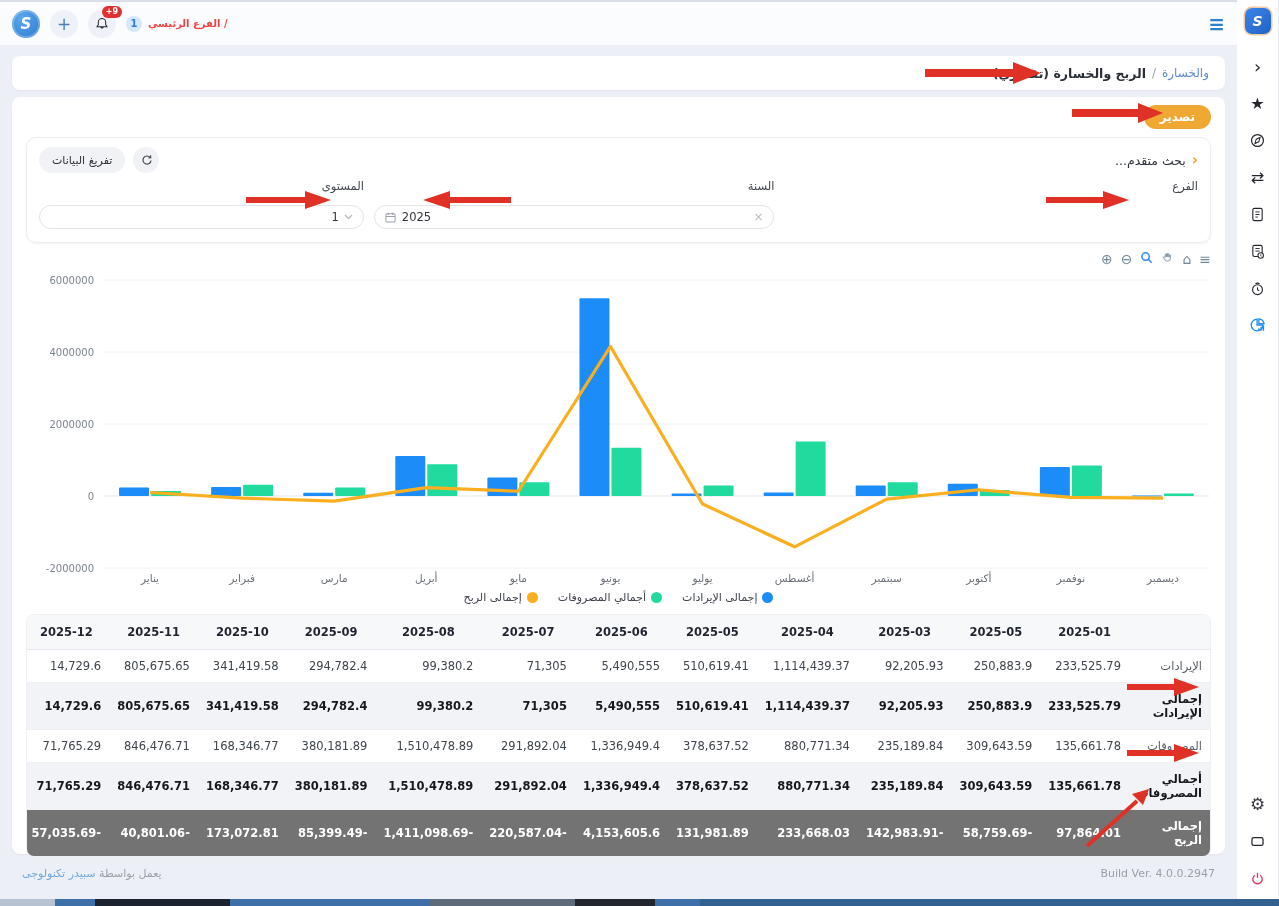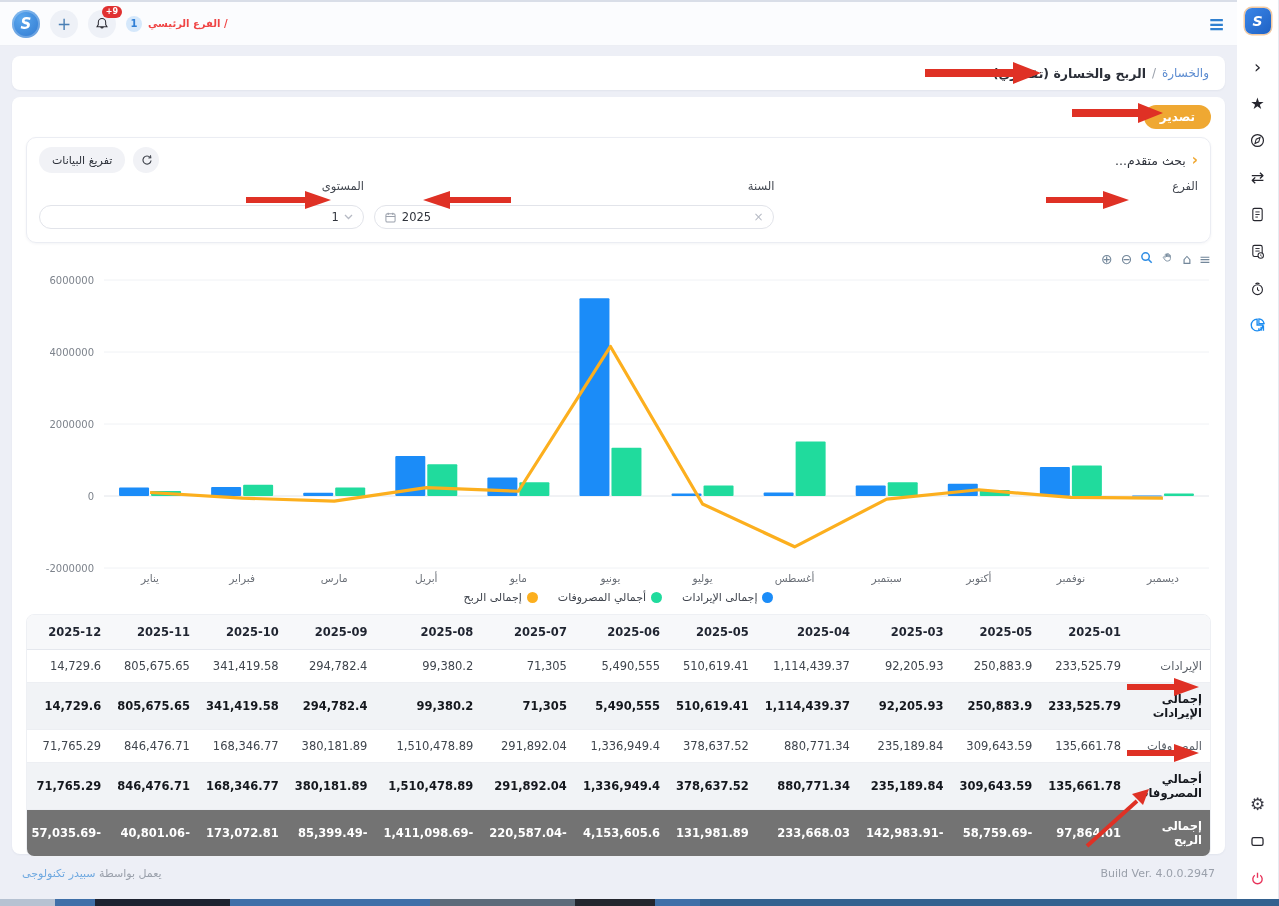--- a/index.html
+++ b/index.html
@@ -84,21 +84,21 @@
   .chart-toolbar .ct { cursor:pointer; line-height:1; }
   .chart-toolbar .active { color:#2f8de4; }
   #chart-svg { direction:ltr; display:block; margin-top:2px; }
   .legend { display:flex; justify-content:center; gap:20px; margin-top:2px; height:18px; align-items:center; }
   .lg-item { display:flex; align-items:center; gap:5px; cursor:pointer; }
   .lg-dot { width:11px; height:11px; border-radius:50%; }
   .lg-label { font-size:11px; color:#40454e; }
   
   .table-wrap { margin-top:8px; border:1px solid #eef0f4; border-radius:8px; overflow:hidden; }
   table { width:100%; border-collapse:collapse; font-size:11.5px; }
-  th { background:#f7f8fa; color:#1f2430; font-weight:bold; padding:10px 8px; text-align:right;
+  th { background:#f7f8fa; color:#1f2430; font-weight:bold; padding:10px 8px; text-align:center;
     border-bottom:1px solid #e5e8ee; }
   td { padding:9px 8px; text-align:right; border-bottom:1px solid #edeff3; color:#3f454d; }
   tr.plain td.rlabel { color:#5a6068; }
   tr.subtotal td { background:#f1f3f6; font-weight:bold; color:#15181e; }
   tr.grand td { background:#737373; color:#fff; font-weight:bold; border-bottom:none; }
   
   .footer { margin:13px 22px 0; display:flex; justify-content:space-between; align-items:center;
     color:#9aa0ab; font-size:11px; }
   .powered a { color:#6ea8e0; text-decoration:none; cursor:pointer; }
   

